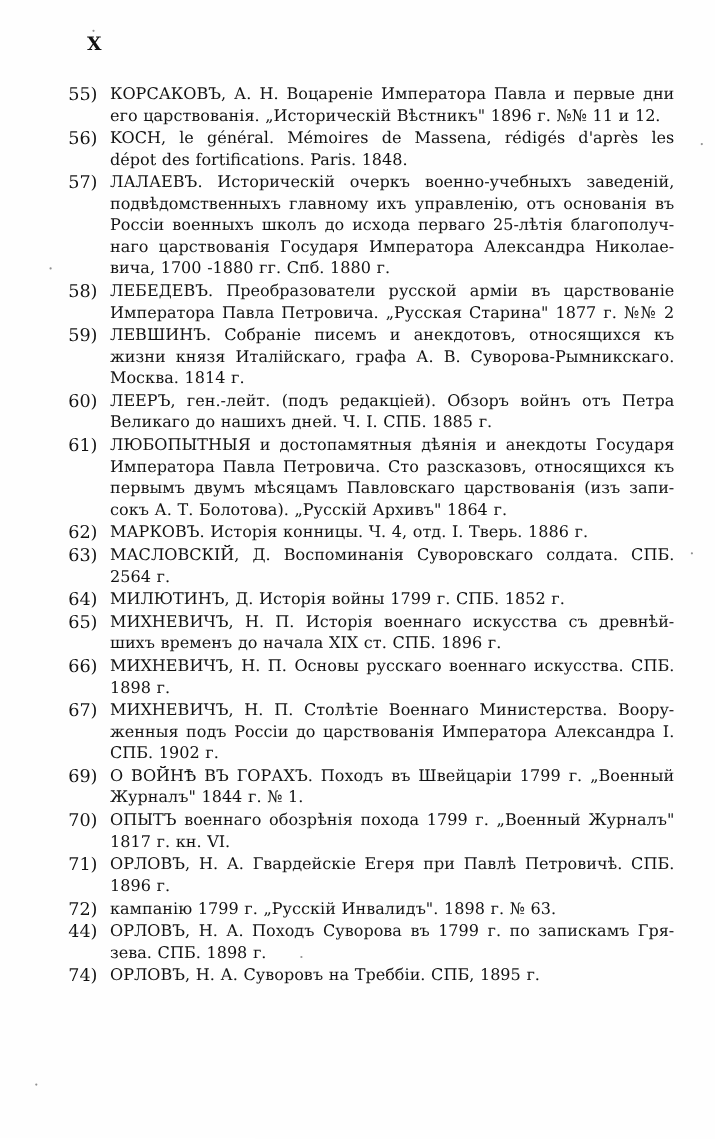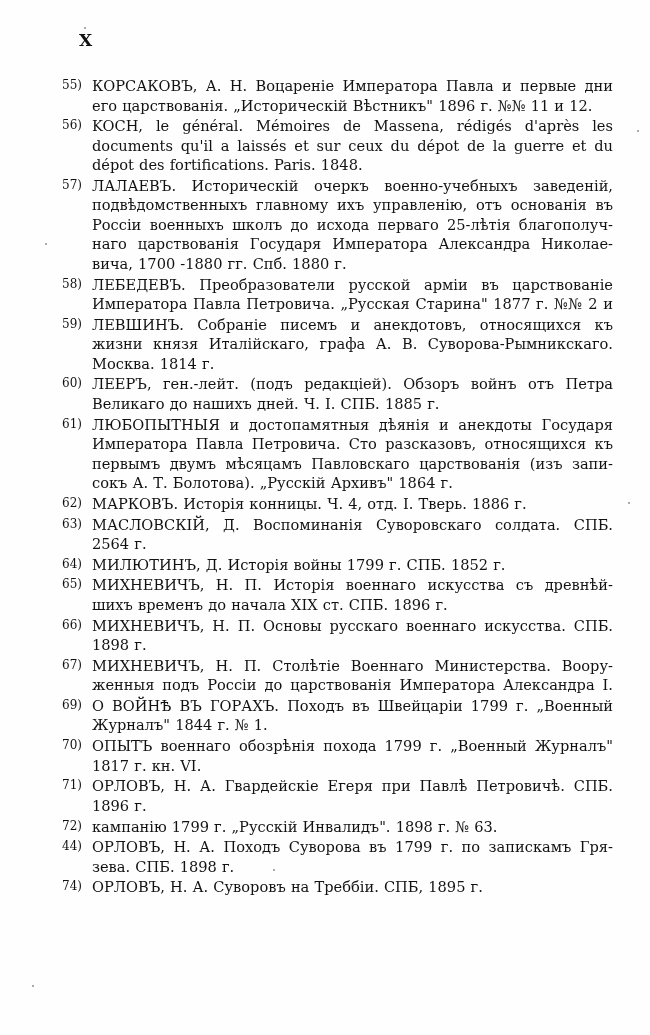--- a/index.html
+++ b/index.html
@@ -29,27 +29,28 @@
     left: 62px;
     top: 76px;
     width: 551px;
   }
   .entry {
     display: flex;
     margin-bottom: 1.2px;
   }
   .entry .num {
     flex: 0 0 30px;
-    font-size: 12px;
+    font-size: 16px;
     line-height: 19.5px;
     white-space: nowrap;
   }
   .entry .body {
     flex: 1;
     min-width: 0;
+    margin-left: 8px;
   }
   .line {
     font-size: 14.6px;
     line-height: 19.5px;
     height: 19.5px;
     overflow: hidden;
     text-align: justify;
     text-align-last: justify;
     word-spacing: 0.5px;
   }
@@ -76,21 +77,20 @@
     <span class="num">55)</span>
     <div class="body">
           <div class="line">КОРСАКОВЪ, А. Н. Воцареніе Императора Павла и первые дни</div>
           <div class="line last">его царствованія. „Историческій Вѣстникъ" 1896 г. №№ 11 и 12.</div>
         </div>
   </div>
       <div class="entry">
     <span class="num">56)</span>
     <div class="body">
           <div class="line">KOCH, le général. Mémoires de Massena, rédigés d'après les</div>
-          <div class="line">documents qu'il a laissés et sur ceux du dépot de la guerre et du</div>
           <div class="line last">dépot des fortifications. Paris. 1848.</div>
         </div>
   </div>
       <div class="entry">
     <span class="num">57)</span>
     <div class="body">
           <div class="line">ЛАЛАЕВЪ. Историческій очеркъ военно-учебныхъ заведеній,</div>
           <div class="line">подвѣдомственныхъ главному ихъ управленію, отъ основанія въ</div>
           <div class="line">Россіи военныхъ школъ до исхода перваго 25-лѣтія благополуч-</div>
           <div class="line">наго царствованія Государя Императора Александра Николае-</div>
@@ -159,20 +159,21 @@
     <div class="body">
           <div class="line">МИХНЕВИЧЪ, Н. П. Основы русскаго военнаго искусства. СПБ.</div>
           <div class="line last">1898 г.</div>
         </div>
   </div>
       <div class="entry">
     <span class="num">67)</span>
     <div class="body">
           <div class="line">МИХНЕВИЧЪ, Н. П. Столѣтіе Военнаго Министерства. Воору-</div>
           <div class="line">женныя подъ Россіи до царствованія Императора Александра I.</div>
+          <div class="line last">СПБ. 1902 г.</div>
         </div>
   </div>
       <div class="entry">
     <span class="num">69)</span>
     <div class="body">
           <div class="line">О ВОЙНѢ ВЪ ГОРАХЪ. Походъ въ Швейцаріи 1799 г. „Военный</div>
           <div class="line last">Журналъ" 1844 г. № 1.</div>
         </div>
   </div>
       <div class="entry">

